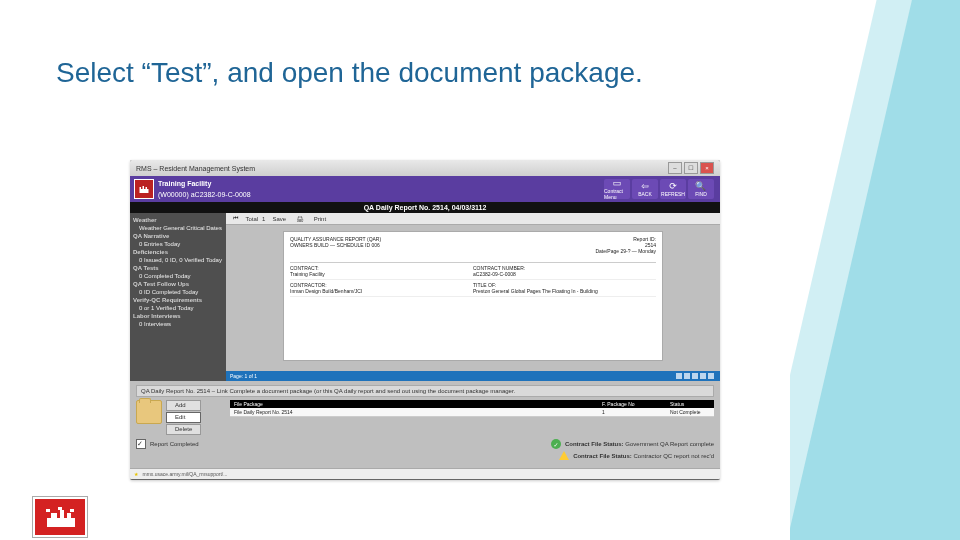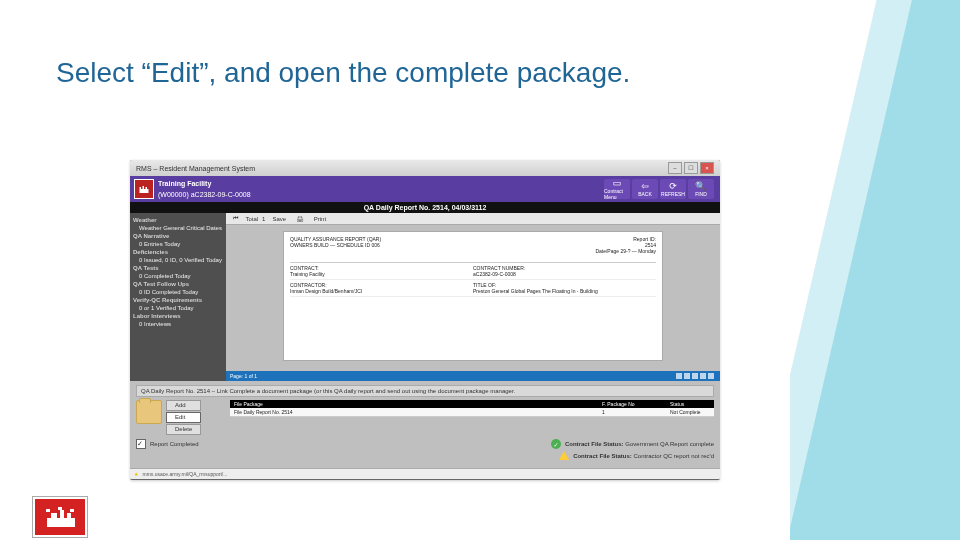--- a/index.html
+++ b/index.html
@@ -75,21 +75,21 @@
 .usace-logo svg{display:block;}
 </style>
 </head>
 <body>
 
 <div class="slide">
   <div class="deco-panel">
       <div class="d2"></div>
       <div class="d1"></div>
     </div>
-  <div class="heading">Select “Edit”, and open the complete package.</div>
+  <div class="heading">Select “Test”, and open the document package.</div>
 
   <div class="screenshot">
 
     <div class="win-titlebar">
       <span>RMS – Resident Management System</span>
       <span class="spacer"></span>
       <span class="btn">–</span>
       <span class="btn">☐</span>
       <span class="btn close">×</span>
     </div>

